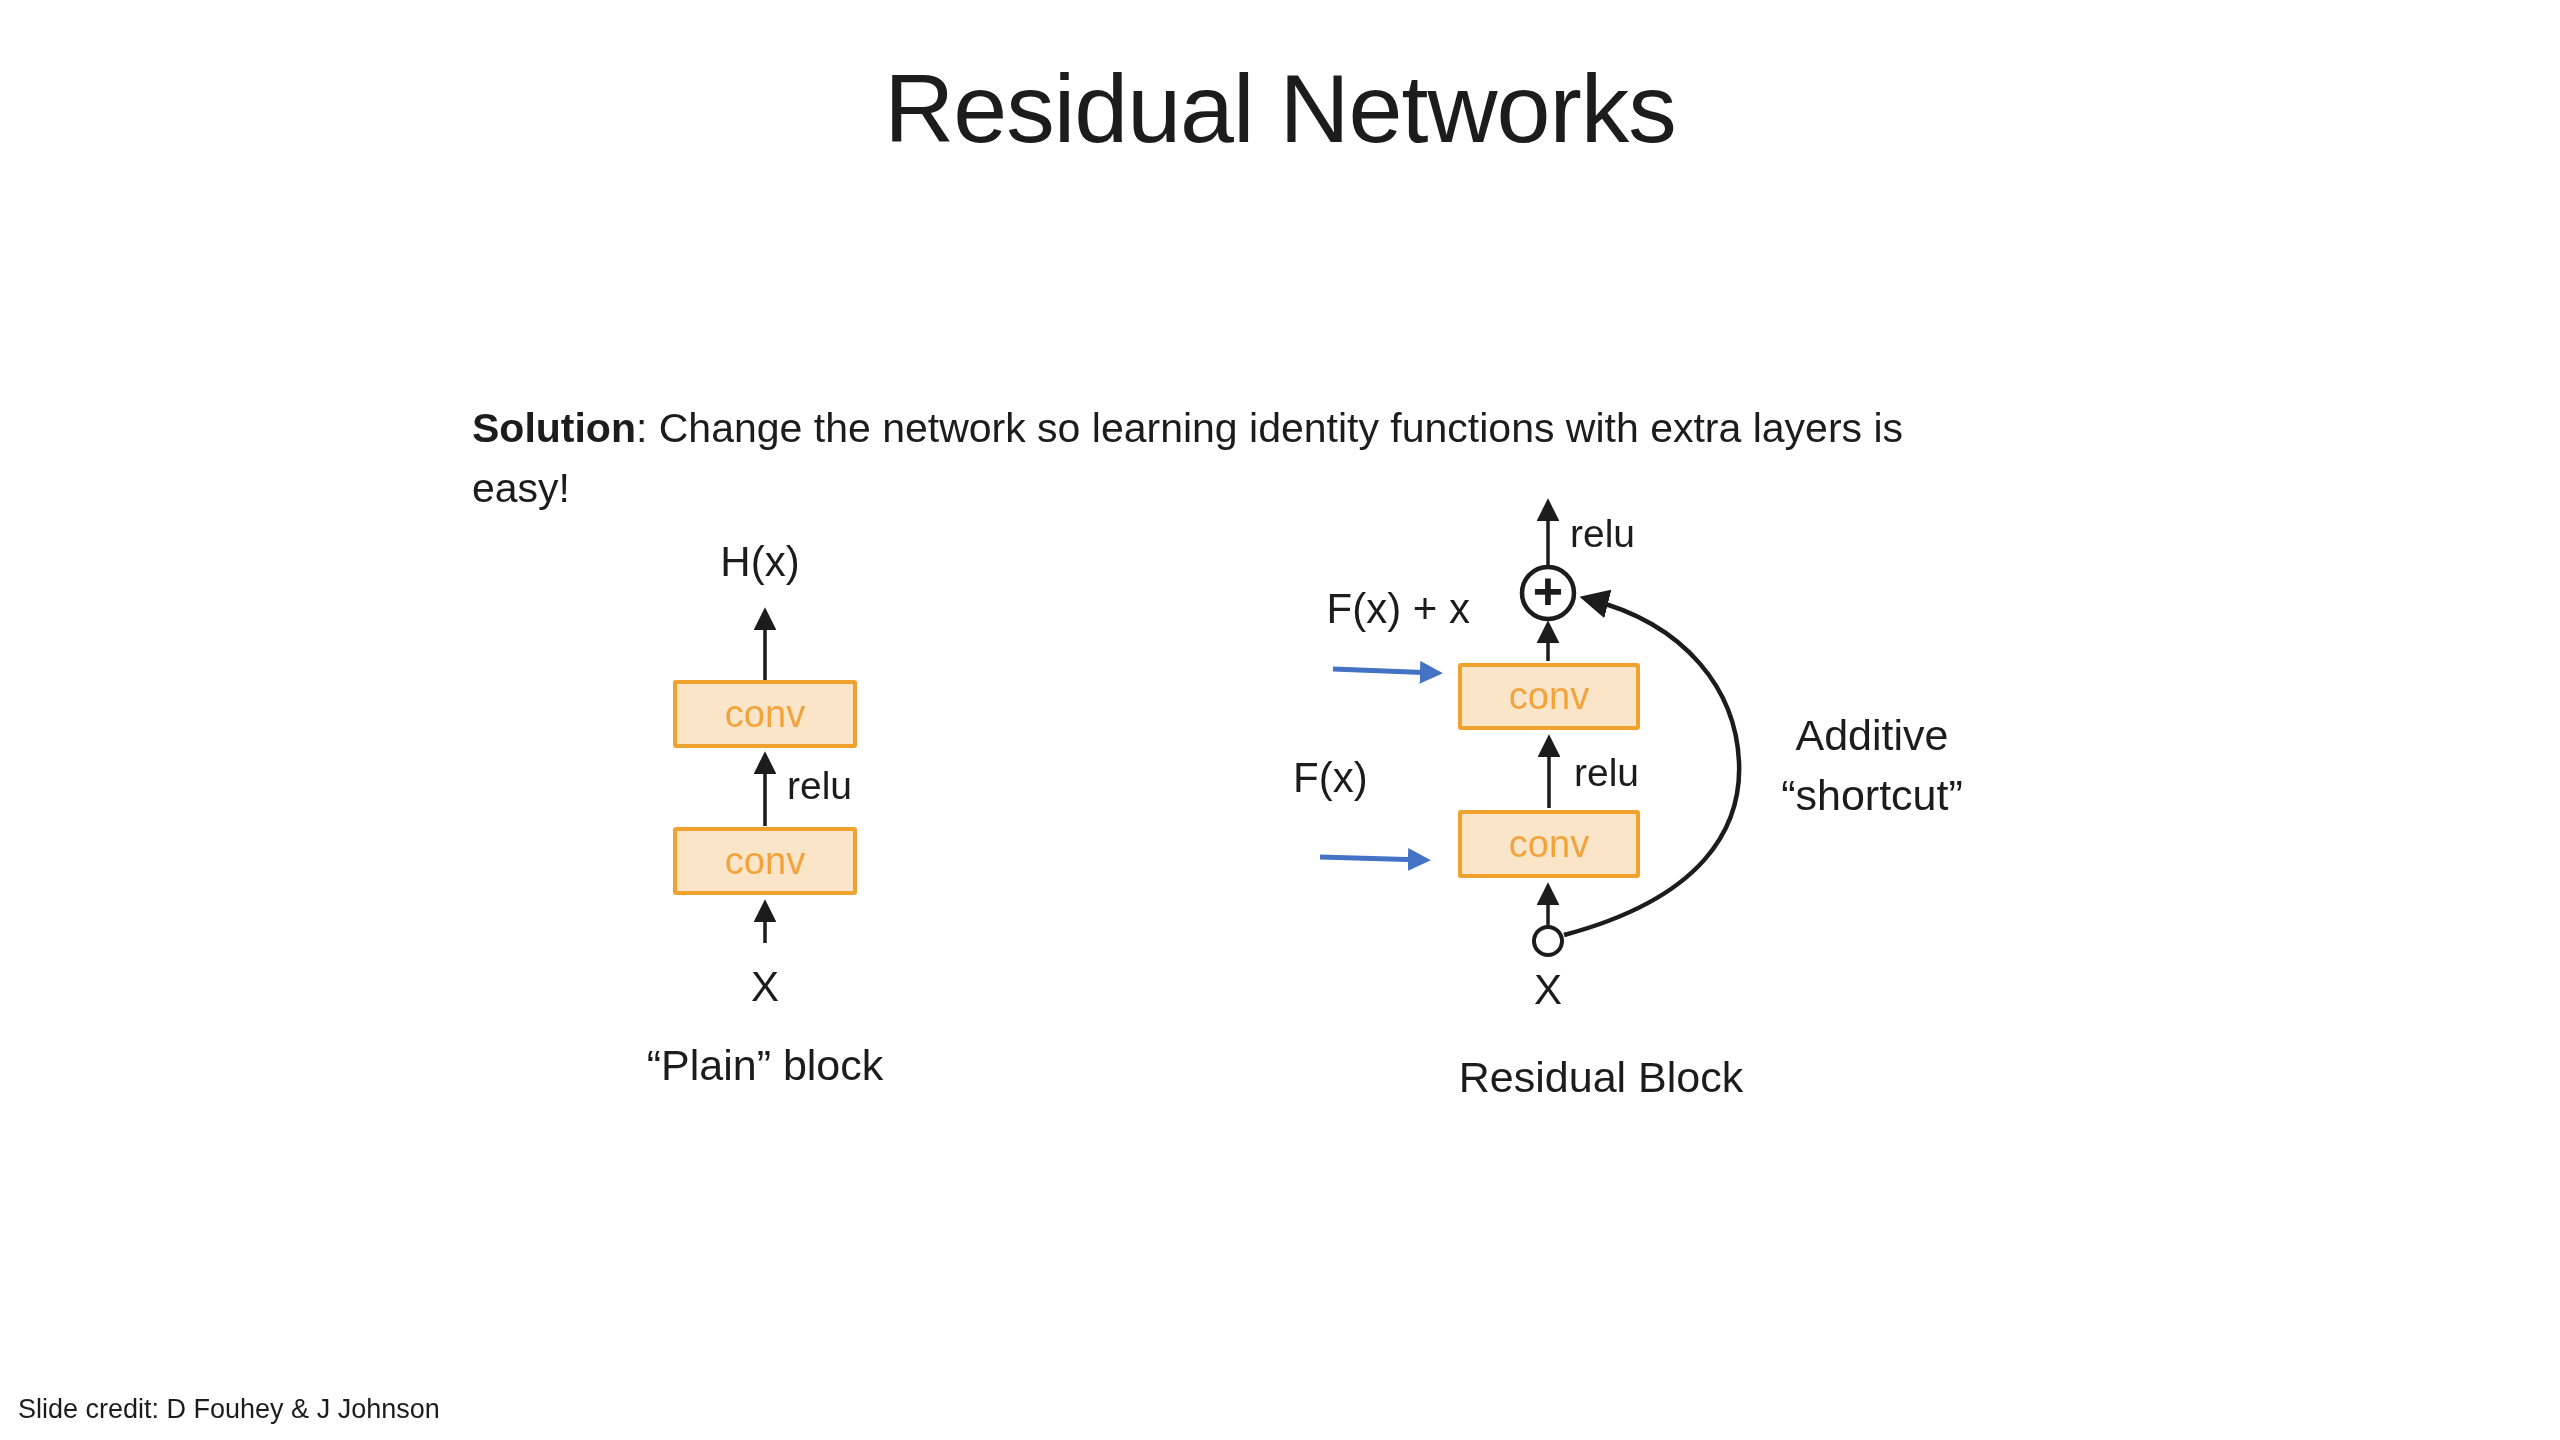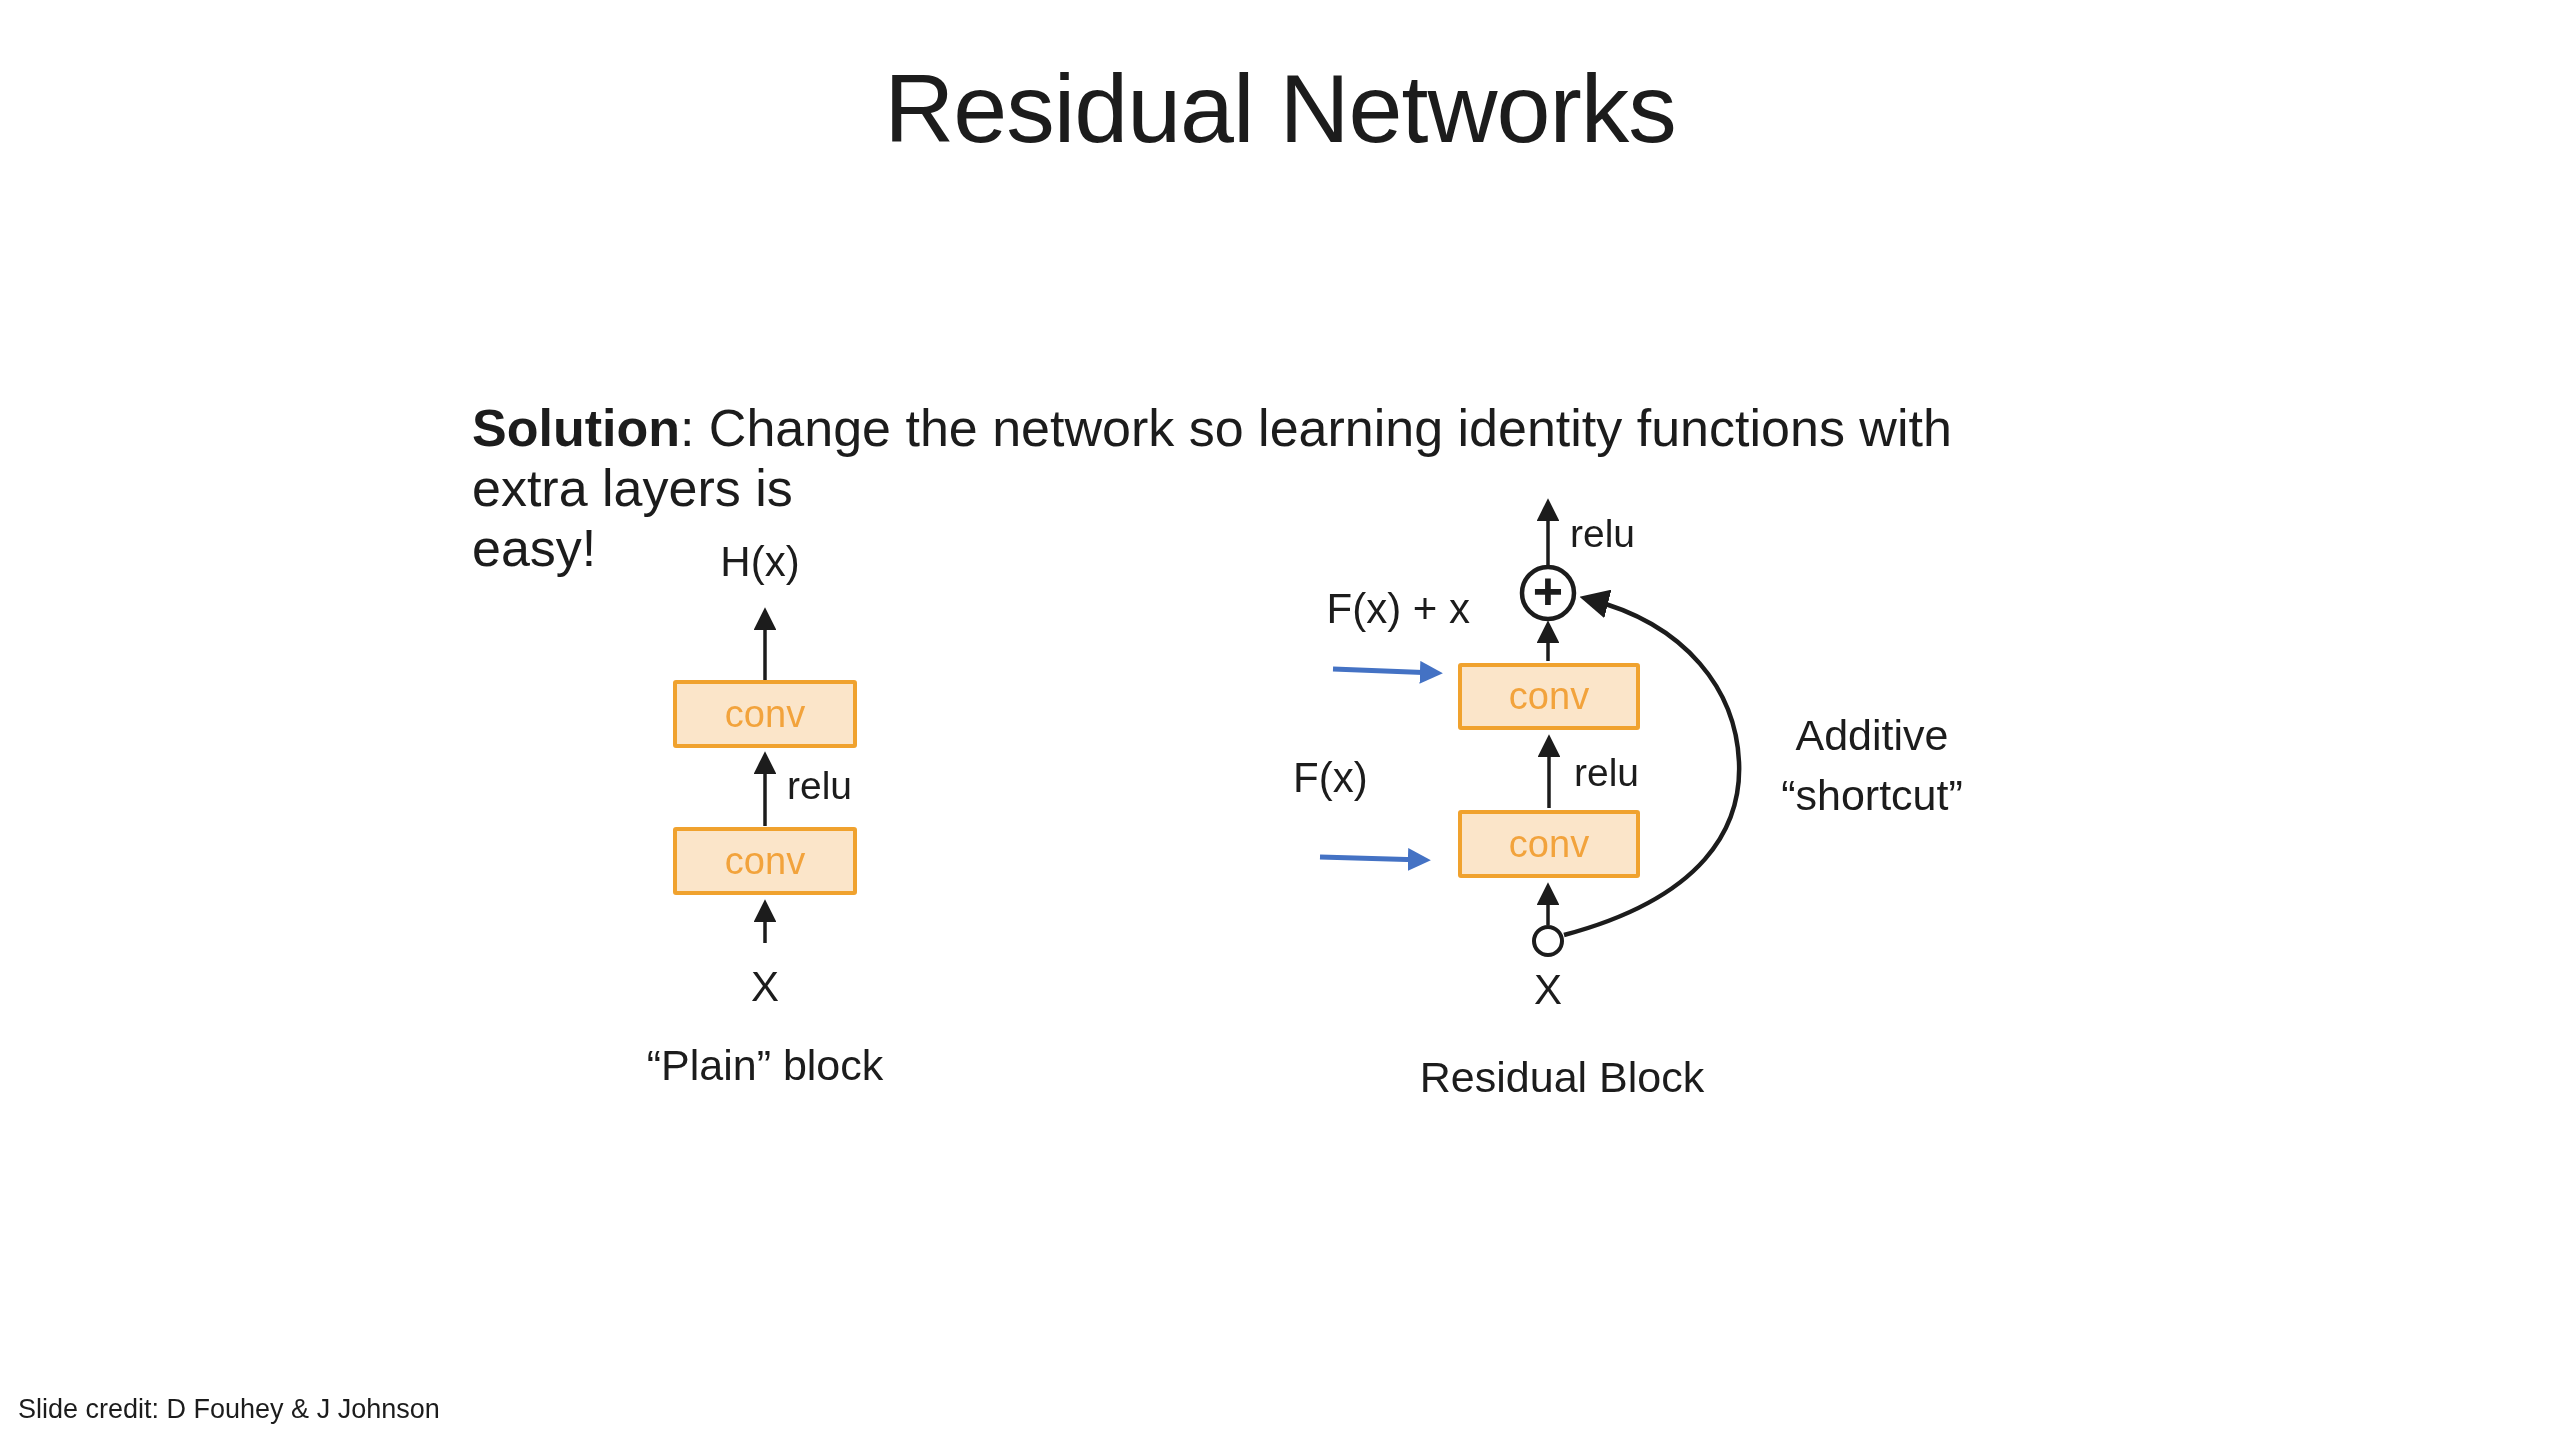--- a/index.html
+++ b/index.html
@@ -17,21 +17,21 @@
     left: 0; right: 0; top: 46px;
     text-align: center;
     font-size: 97px;
     letter-spacing: -1px;
     font-weight: 400;
     margin-top: 7px;
   }
   .solution {
     left: 472px; top: 398px;
     width: 1600px;
-    font-size: 52px;
+    font-size: 41px;
     line-height: 60px;
   }
   .solution b { font-weight: 700; }
   .blue-note {
     left: 952px; top: 630px;
     font-size: 42px;
     line-height: 62px;
     color: var(--blue-text, #2E75B6);
   }
   .conv-box {
@@ -143,17 +143,17 @@
     <span>conv</span>
   </div>
 
   <div class="abs diagram-label center" style="left:1488px; top:966px; width:120px;">X</div>
 
   <div class="abs caption shortcut-note" style="left:1722px; top:705px; width:300px;">
     <div>Additive</div>
     <div>“shortcut”</div>
   </div>
 
-  <div class="abs caption" style="left:1412px; top:1053px; width:300px;">Residual Block</div>
+  <div class="abs caption" style="left:1451px; top:1053px; width:300px;">Residual Block</div>
 
   <div class="abs credit">Slide credit: D Fouhey &amp; J Johnson</div>
 
 </div>
 
 </body></html>

